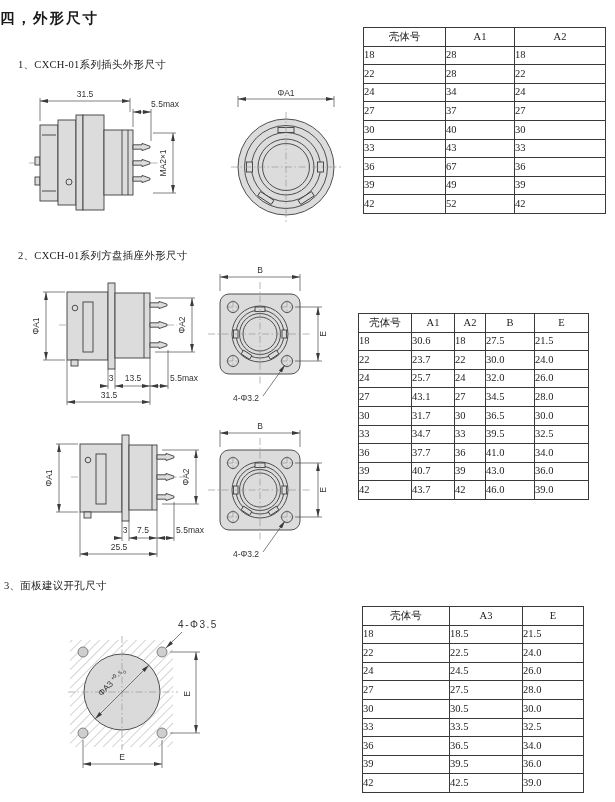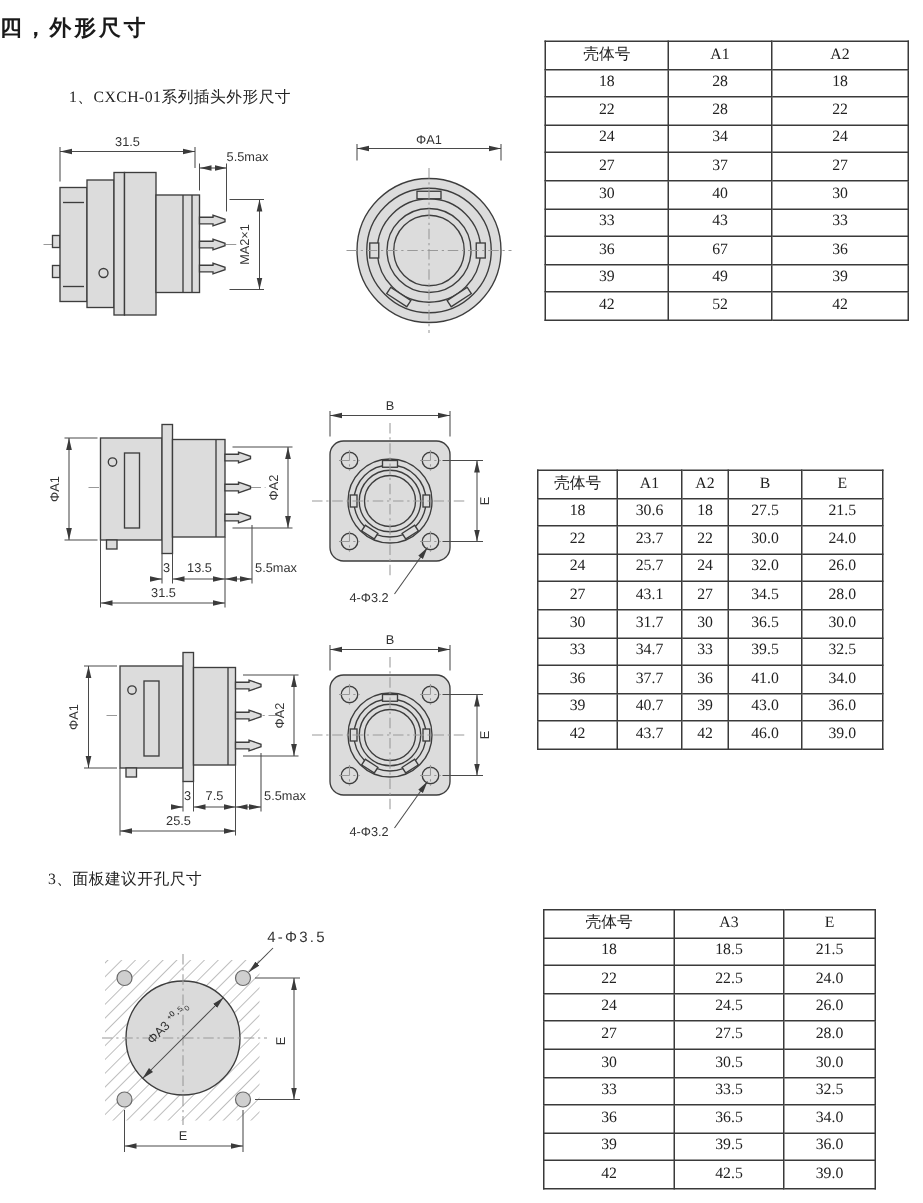--- a/index.html
+++ b/index.html
@@ -2,24 +2,24 @@
 <html><head>
 <meta charset="utf-8">
 <style>
   html,body{margin:0;padding:0;}
   body{width:615px;height:802px;background:#ffffff;position:relative;
        font-family:"Liberation Sans",sans-serif;color:#222;}
   .page{position:absolute;inset:0;overflow:hidden;}
   .title{position:absolute;left:0;top:9px;font-size:14.5px;font-weight:bold;
          letter-spacing:2px;color:#1a1a1a;font-family:"DejaVu Sans",sans-serif;}
   .sec{position:absolute;font-size:10.5px;color:#222;
-       font-family:"Liberation Serif",serif;letter-spacing:.3px;margin-left:28px;}
+       font-family:"Liberation Serif",serif;letter-spacing:.3px;}
   .tbl{position:absolute;border-collapse:collapse;table-layout:fixed;
        font-family:"Liberation Serif",serif;font-size:10.5px;color:#222;
-       text-align:center;background:#fff;}
+       background:#fff;}
   .tbl th,.tbl td{border:1px solid #3a3a3a;font-weight:normal;height:17.6px;
        padding:0;line-height:1;overflow:hidden;}
   .t1{left:363px;top:27px;width:239px;}
   .t1 th:nth-child(1){width:81px}.t1 th:nth-child(2){width:68px}.t1 th:nth-child(3){width:90px}
   .t2{left:358px;top:313px;width:225px;}
   .t2 th:nth-child(1){width:52px}.t2 th:nth-child(2){width:42px}.t2 th:nth-child(3){width:30px}
   .t2 th:nth-child(4){width:48px}.t2 th:nth-child(5){width:53px}
   .t3{left:362px;top:606px;width:218px;}
   .t3 th:nth-child(1){width:86px}.t3 th:nth-child(2){width:72px}.t3 th:nth-child(3){width:60px}
   svg.draw{position:absolute;overflow:visible;}
@@ -47,20 +47,21 @@
         <line x1="0.7" y1="0" x2="0.7" y2="6" stroke="#7d7d7d" stroke-width="0.7"></line>
       </pattern>
       <pattern id="hatch" patternUnits="userSpaceOnUse" width="6.5" height="6.5" patternTransform="rotate(45)">
         <line x1="0" y1="0" x2="0" y2="6.5" stroke="#a0a0a0" stroke-width="0.9"></line>
       </pattern>
     </defs>
   </svg>
 
   <div class="title">四，外形尺寸</div>
   <div class="sec" style="left:18px;top:58px">1、CXCH-01系列插头外形尺寸</div>
+  <div class="sec" style="left:18px;top:249px">2、CXCH-01系列方盘插座外形尺寸</div>
   <div class="sec" style="left:4px;top:579px">3、面板建议开孔尺寸</div>
 
   <svg class="draw" style="left:25px;top:85px" width="180" height="145" viewBox="0 0 180 145">
     <line class="cl" x1="4" y1="78" x2="134" y2="78"></line>
     <rect class="part" x="10" y="72" width="5" height="8"></rect>
     <rect class="part" x="10" y="92" width="5" height="8"></rect>
     <rect class="part" x="15" y="40" width="18" height="76"></rect>
     <line class="pline" x1="17" y1="50" x2="31" y2="50"></line>
     <line class="pline" x1="17" y1="106" x2="31" y2="106"></line>
     <rect class="part" x="33" y="35" width="18" height="85"></rect>

